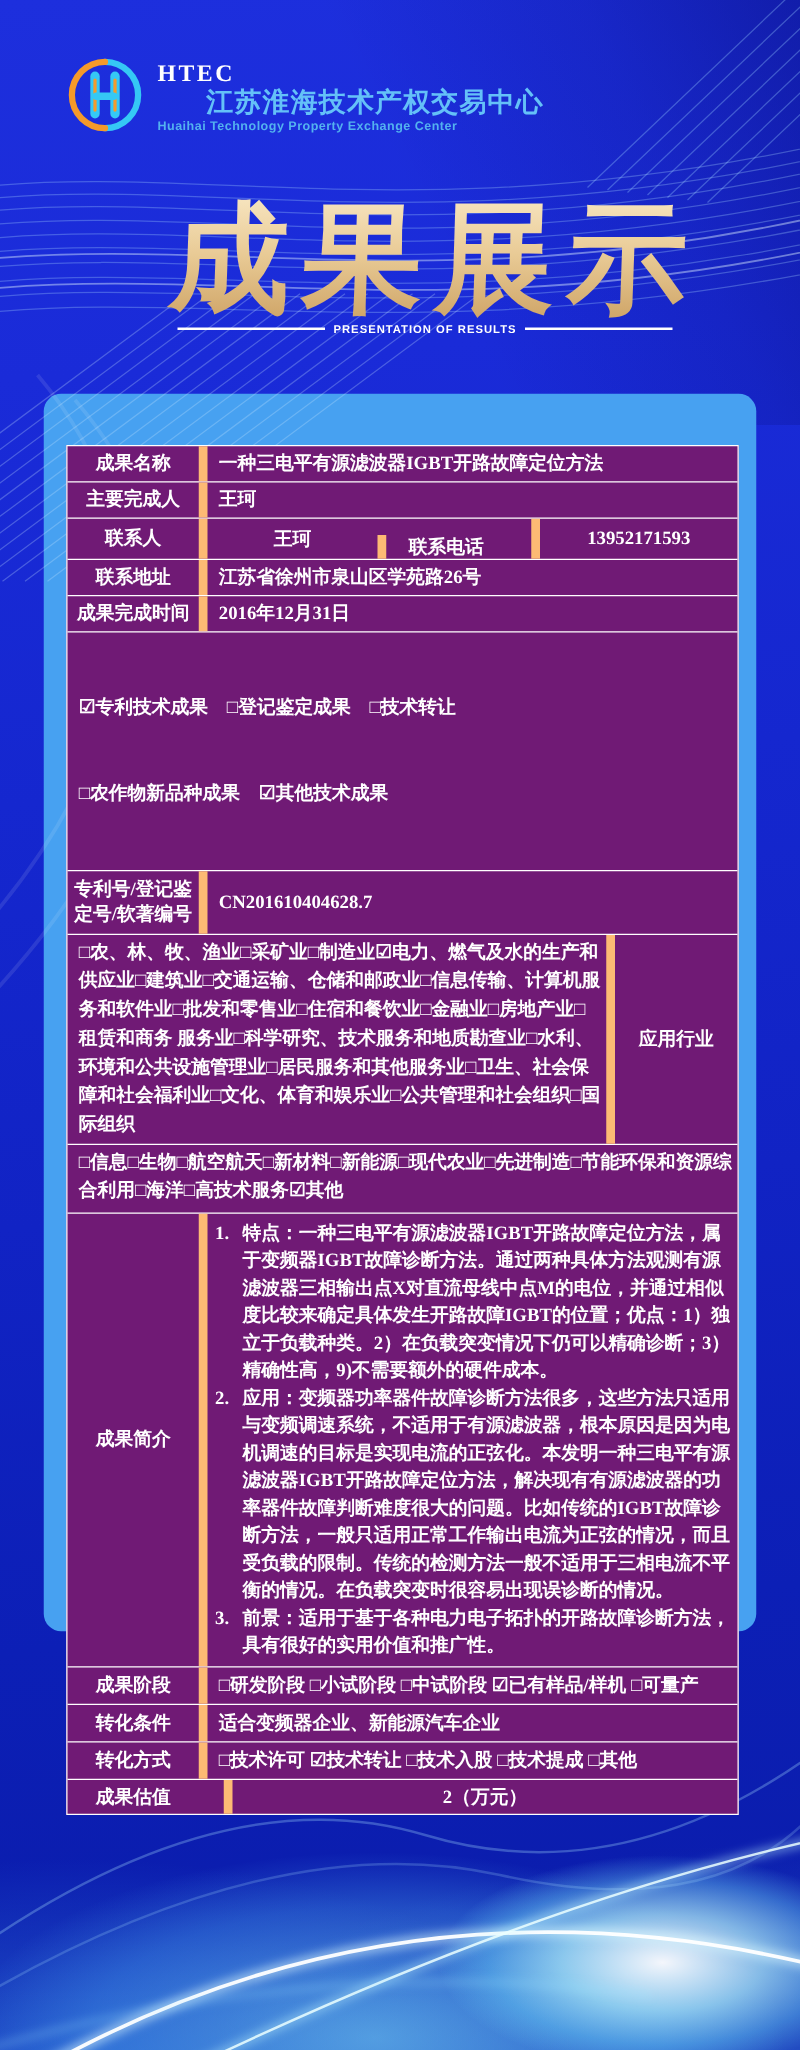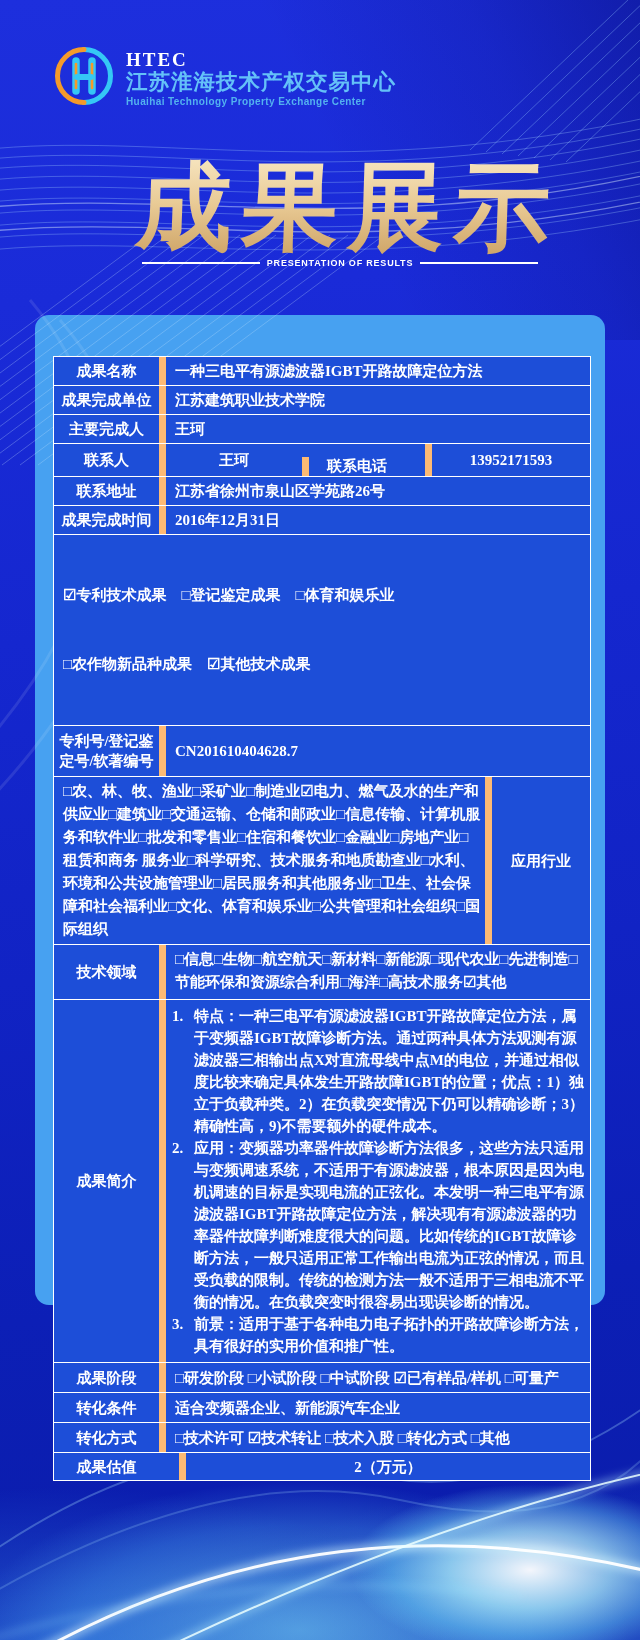--- a/index.html
+++ b/index.html
@@ -20,21 +20,21 @@
       radial-gradient(ellipse 230px 110px at 530px 330px,rgba(255,255,255,.95) 0%,rgba(190,255,255,.65) 35%,rgba(120,230,255,.35) 60%,transparent 78%),
       radial-gradient(ellipse 420px 190px at 300px 390px,rgba(130,235,255,.55) 0%,rgba(90,200,255,.28) 55%,transparent 78%),
       radial-gradient(ellipse 560px 240px at 60px 420px,rgba(70,170,255,.40) 0%,transparent 72%),
       radial-gradient(ellipse 640px 260px at 640px 430px,rgba(90,190,255,.35) 0%,transparent 75%);
   }
   
   .header{position:absolute;left:52px;top:44px;z-index:4;display:flex;align-items:flex-end;}
   .logo-mark{width:64px;height:64px;flex:0 0 64px;}
   .logo-text{margin-left:10px;}
   .logo-abbr{color:#ffffff;font-weight:700;font-size:19px;letter-spacing:2px;line-height:20px;}
-  .logo-cn{color:#64c1f8;font-weight:700;font-size:21.5px;line-height:25px;letter-spacing:1px;}
+  .logo-cn{color:#64c1f8;font-weight:700;font-size:21.5px;line-height:25px;letter-spacing:1px;margin-left:39px;}
   .logo-en{color:#53b2ef;font-weight:700;font-size:10px;line-height:13px;letter-spacing:.4px;
            font-family:"Liberation Sans","DejaVu Sans",sans-serif;}
   
   .banner-title{
     position:absolute;top:156px;left:0;width:640px;z-index:4;text-align:center;padding-left:28px;
     font-size:96px;font-weight:700;letter-spacing:10px;line-height:104px;
     background:linear-gradient(180deg,#f7e5c0 0%,#e9cb96 45%,#cda264 100%);
     -webkit-background-clip:text;background-clip:text;color:transparent;
     transform:skewX(-2deg);
   }
@@ -47,21 +47,21 @@
     color:#ffffff;font-size:9px;font-weight:700;letter-spacing:.8px;white-space:nowrap;
     font-family:Liberation Sans, sans-serif;
   }
   
   .panel{
     position:absolute;left:35px;top:315px;width:570px;height:990px;z-index:2;
     background:#47a1f1;border-radius:14px;
   }
   .tbl{
     position:absolute;left:53px;top:356px;width:536px;z-index:4;
-    border:1px solid #ffffff;background:#1d4ed8;
+    border:1px solid #ffffff;background:#701a75;
     color:#ffffff;font-size:15px;font-weight:700;
   }
   .row{display:flex;}
   .row + .row{border-top:1px solid #ffffff;}
   .cell{box-sizing:border-box;}
   .cell + .cell{border-left:7px solid #fdba74;}
   .lbl{
     width:105px;flex:0 0 105px;display:flex;align-items:center;justify-content:center;
     text-align:center;padding:2px 3px;line-height:20px;
   }
@@ -170,24 +170,20 @@
 
 <div class="panel"></div>
 
 <div class="tbl">
 
   <div class="row" style="min-height:28px">
     <div class="cell lbl">成果名称</div>
     <div class="cell val">一种三电平有源滤波器IGBT开路故障定位方法</div>
   </div>
 
-  <div class="row" style="min-height:28px">
-    <div class="cell lbl">成果完成单位</div>
-    <div class="cell val">江苏建筑职业技术学院</div>
-  </div>
 
   <div class="row" style="min-height:28px">
     <div class="cell lbl">主要完成人</div>
     <div class="cell val">王珂</div>
   </div>
 
   <div class="row" style="min-height:28px">
     <div class="cell lbl">联系人</div>
     <div class="cell cmid">王珂</div>
     <div class="cell cph">联系电话</div>
@@ -199,37 +195,36 @@
     <div class="cell val">江苏省徐州市泉山区学苑路26号</div>
   </div>
 
   <div class="row" style="min-height:28px">
     <div class="cell lbl">成果完成时间</div>
     <div class="cell val">2016年12月31日</div>
   </div>
 
   <div class="row" style="min-height:48px">
     <div class="cell val block">
-      <div>☑专利技术成果　□登记鉴定成果　□体育和娱乐业</div>
+      <div>☑专利技术成果　□登记鉴定成果　□技术转让</div>
       <div>□农作物新品种成果　☑其他技术成果</div>
     </div>
   </div>
 
   <div class="row" style="min-height:50px">
     <div class="cell lbl">专利号/登记鉴定号/软著编号</div>
     <div class="cell val">CN201610404628.7</div>
   </div>
 
   <div class="row" style="min-height:121px">
     <div class="cell val block">□农、林、牧、渔业□采矿业□制造业☑电力、燃气及水的生产和供应业□建筑业□交通运输、仓储和邮政业□信息传输、计算机服务和软件业□批发和零售业□住宿和餐饮业□金融业□房地产业□租赁和商务 服务业□科学研究、技术服务和地质勘查业□水利、环境和公共设施管理业□居民服务和其他服务业□卫生、社会保障和社会福利业□文化、体育和娱乐业□公共管理和社会组织□国际组织</div>
     <div class="cell lbl">应用行业</div>
   </div>
 
   <div class="row" style="min-height:54px">
-    <div class="cell lbl">技术领域</div>
     <div class="cell val block">□信息□生物□航空航天□新材料□新能源□现代农业□先进制造□节能环保和资源综合利用□海洋□高技术服务☑其他</div>
   </div>
 
   <div class="row" style="min-height:351px">
     <div class="cell lbl">成果简介</div>
     <div class="cell sum">
       <div class="sum-item">
         <span class="num">1.</span>
         <span class="txt">特点：一种三电平有源滤波器IGBT开路故障定位方法，属于变频器IGBT故障诊断方法。通过两种具体方法观测有源滤波器三相输出点X对直流母线中点M的电位，并通过相似度比较来确定具体发生开路故障IGBT的位置；优点：1）独立于负载种类。2）在负载突变情况下仍可以精确诊断；3）精确性高，9)不需要额外的硬件成本。</span>
       </div>
@@ -249,21 +244,21 @@
     <div class="cell val">□研发阶段 □小试阶段 □中试阶段 ☑已有样品/样机 □可量产</div>
   </div>
 
   <div class="row" style="min-height:29px">
     <div class="cell lbl">转化条件</div>
     <div class="cell val">适合变频器企业、新能源汽车企业</div>
   </div>
 
   <div class="row" style="min-height:29px">
     <div class="cell lbl">转化方式</div>
-    <div class="cell val">□技术许可 ☑技术转让 □技术入股 □转化方式 □其他</div>
+    <div class="cell val">□技术许可 ☑技术转让 □技术入股 □技术提成 □其他</div>
   </div>
 
   <div class="row" style="min-height:27px">
     <div class="cell lbl">成果估值</div>
     <div class="cell val center">2（万元）</div>
   </div>
 
 </div>
 
 </body></html>

